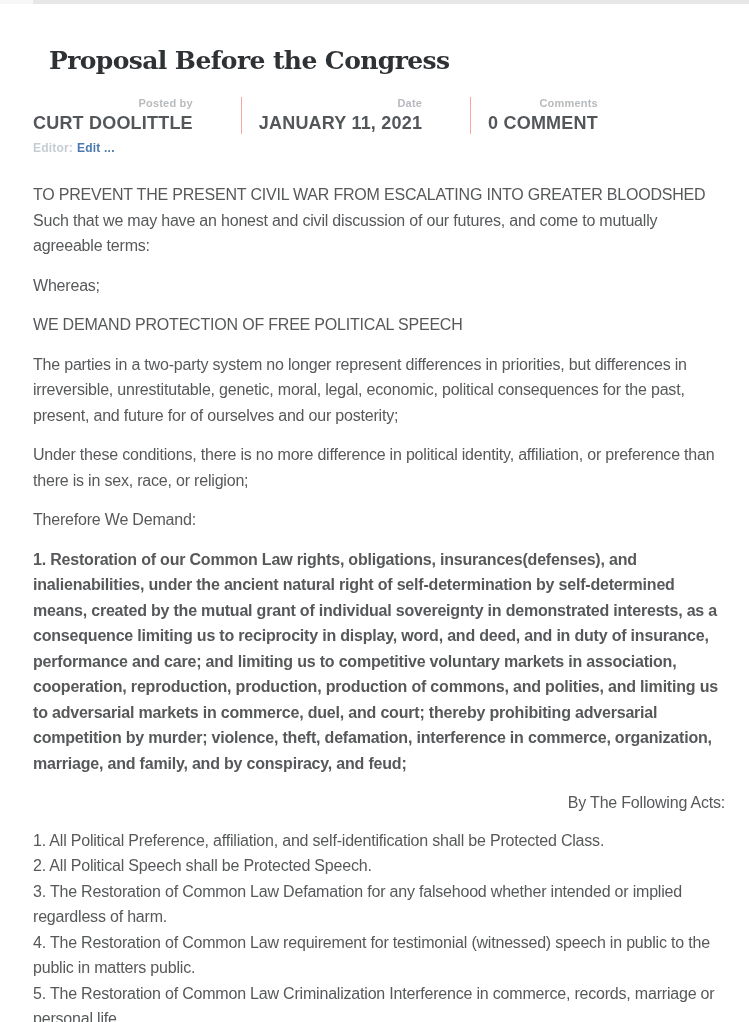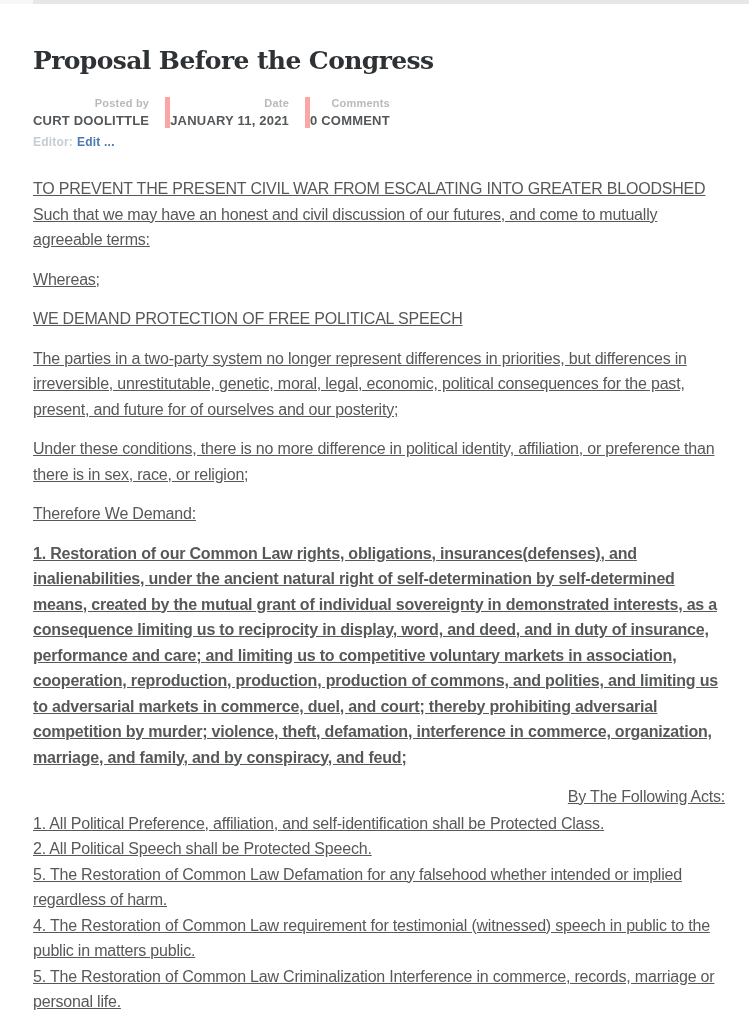--- a/index.html
+++ b/index.html
@@ -28,38 +28,39 @@
 
   .article { padding: 26px 16px 0 33px; }
 
   h1.post-title {
     font-family: "DejaVu Serif", "Liberation Serif", serif;
     font-weight: bold;
     font-size: 25px;
     line-height: 30px;
     letter-spacing: -0.6px;
     color: #2f3235;
-    margin: 16px 0 21px 0;
+    margin: 16px 0 21px 16px;
   }
 
   .meta-row { display: flex; align-items: flex-start; }
   .meta-col { padding-right: 16px; text-align: right; }
   .meta-col + .meta-col {
-    border-left: 5px solid #fca5a5;
-    padding-left: 0;
+    border-left: 1px solid #fca5a5;
+    padding-left: 17px;
+    margin-left: 32px;
   }
   .meta-label {
     font-size: 11px;
     font-weight: bold;
     color: #b7babd;
     margin-bottom: 4px;
     letter-spacing: 0.2px;
   }
   .meta-value {
-    font-size: 13px;
+    font-size: 18px;
     font-weight: bold;
     color: #54575a;
     letter-spacing: 0.2px;
   }
 
   .editor-row {
     margin-top: 7px;
     font-size: 12px;
     font-weight: bold;
     letter-spacing: 0.2px;
@@ -68,21 +69,21 @@
   .edit-link { color: #4a7ab0; text-decoration: none; cursor: pointer; margin-left: 4px; }
 
   .post-body {
     margin-top: 27px;
     font-size: 16px;
     line-height: 25.5px;
     letter-spacing: -0.2px;
     color: #56585a;
     padding-right: 8px;
   }
-  .post-body p { margin: 1px 0 14px 0; text-decoration: underline; }
+  .post-body p { margin: 12px 0 14px 0; }
   .indent { margin-left: 32px; }
   .bold-para { font-weight: bold; }
   .acts-heading { margin-left: -8px; margin-bottom: 0 !important; text-align: right; }
   .acts-list { margin-left: 12px; margin-bottom: 0; }
   .acts-list .act-item { display: block; }
 </style>
 </head>
 <body>
 
 <div class="top-bar">
@@ -127,19 +128,19 @@
 
     <p>Therefore We Demand:</p>
 
     <p class="indent bold-para">1. Restoration of our Common Law rights, obligations, insurances(defenses), and inalienabilities, under the ancient natural right of self-determination by self-determined means, created by the mutual grant of individual sovereignty in demonstrated interests, as a consequence limiting us to reciprocity in display, word, and deed, and in duty of insurance, performance and care; and limiting us to competitive voluntary markets in association, cooperation, reproduction, production, production of commons, and polities, and limiting us to adversarial markets in commerce, duel, and court; thereby prohibiting adversarial competition by murder; violence, theft, defamation, interference in commerce, organization, marriage, and family, and by conspiracy, and feud;</p>
 
     <p class="acts-heading">By The Following Acts:</p>
 
     <p class="acts-list">
       <span class="act-item">1. All Political Preference, affiliation, and self-identification shall be Protected Class.</span>
       <span class="act-item">2. All Political Speech shall be Protected Speech.</span>
-      <span class="act-item">5. The Restoration of Common Law Defamation for any falsehood whether intended or implied regardless of harm.</span>
+      <span class="act-item">3. The Restoration of Common Law Defamation for any falsehood whether intended or implied regardless of harm.</span>
       <span class="act-item">4. The Restoration of Common Law requirement for testimonial (witnessed) speech in public to the public in matters public.</span>
       <span class="act-item">5. The Restoration of Common Law Criminalization Interference in commerce, records, marriage or personal life.</span>
     </p>
 
   </div>
 </div>
 
 </body></html>

